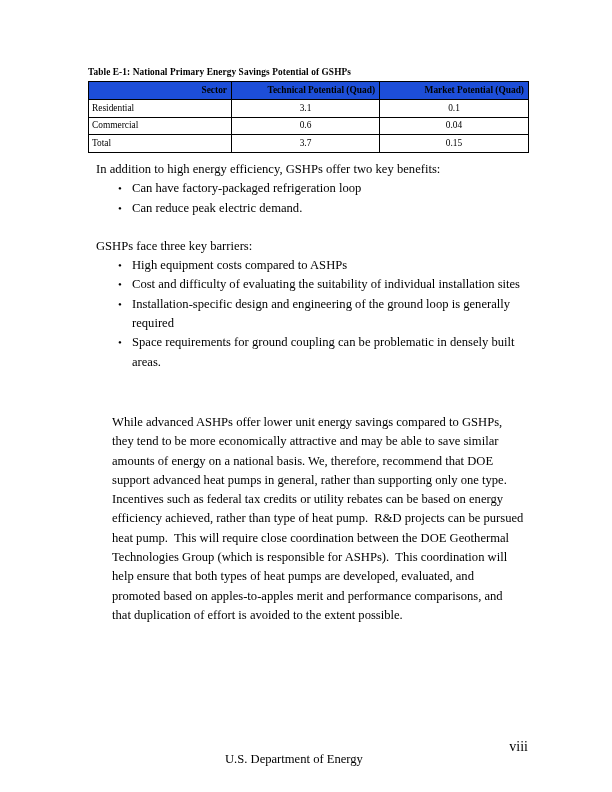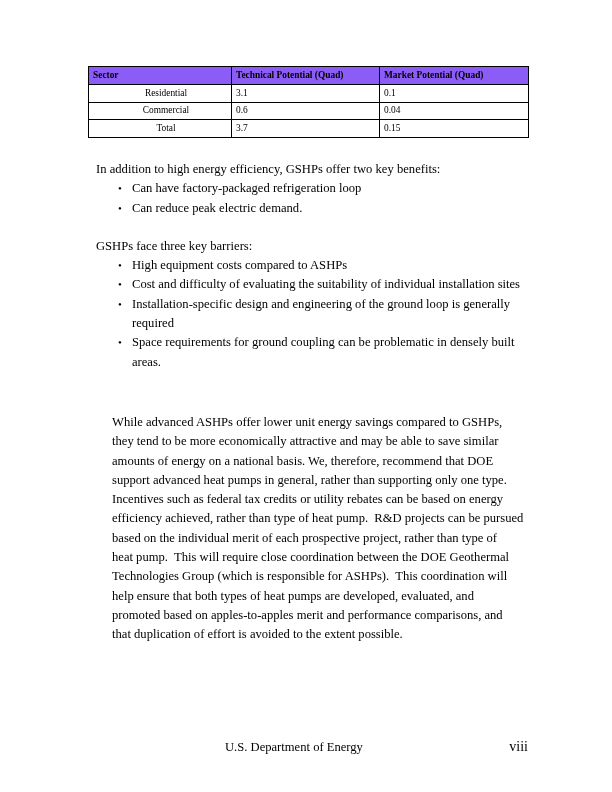--- a/index.html
+++ b/index.html
@@ -50,32 +50,32 @@
   table.data-table th,
   table.data-table td {
     border: 1px solid #000000;
     font-size: 9.4px;
     line-height: 11px;
     padding: 2.4px 4px;
     height: 12px;
   }
 
   table.data-table th {
-    background: #8b5cf6;
+    background: #1d4ed8;
     font-weight: bold;
+    text-align: right;
+  }
+
+  table.data-table td.sector-cell {
     text-align: left;
-  }
-
-  table.data-table td.sector-cell {
+    padding-left: 3px;
+  }
+
+  table.data-table td.num-cell {
     text-align: center;
-    padding-left: 16px;
-  }
-
-  table.data-table td.num-cell {
-    text-align: left;
   }
 
   col.c1 { width: 143px; }
   col.c2 { width: 148px; }
   col.c3 { width: 149px; }
 
   
   .body-area {
     position: absolute;
     left: 96px;
@@ -132,40 +132,41 @@
   .footer {
     position: absolute;
     left: 88px;
     top: 738px;
     width: 440px;
     height: 20px;
   }
   .footer-title {
     position: absolute;
     left: 137px;
-    top: 0;
+    top: 12px;
     font-size: 12.6px;
     line-height: 18px;
     white-space: nowrap;
   }
   .footer-pageno {
     position: absolute;
     right: 0px;
     top: 0;
     font-size: 14px;
     line-height: 18px;
     text-align: right;
   }
 </style>
 </head>
 <body>
 
 <div class="page">
 
   <div class="table-block">
+    <div class="table-caption">Table E-1:  National Primary Energy Savings Potential of GSHPs</div>
 
     <table class="data-table">
       <colgroup>
         <col class="c1">
           <col class="c2">
           <col class="c3">
       </colgroup>
       <thead>
         <tr>
           <th>Sector</th>
@@ -233,21 +234,20 @@
 
     <div class="spacer-md"></div>
 
     <div class="para-block">
       <span class="ln">While advanced ASHPs offer lower unit energy savings compared to GSHPs,</span>
       <span class="ln">they tend to be more economically attractive and may be able to save similar</span>
       <span class="ln">amounts of energy on a national basis. We, therefore, recommend that DOE</span>
       <span class="ln">support advanced heat pumps in general, rather than supporting only one type.</span>
       <span class="ln">Incentives such as federal tax credits or utility rebates can be based on energy</span>
       <span class="ln">efficiency achieved, rather than type of heat pump.  R&amp;D projects can be pursued</span>
-      <span class="ln">based on the individual merit of each prospective project, rather than type of</span>
       <span class="ln">heat pump.  This will require close coordination between the DOE Geothermal</span>
       <span class="ln">Technologies Group (which is responsible for ASHPs).  This coordination will</span>
       <span class="ln">help ensure that both types of heat pumps are developed, evaluated, and</span>
       <span class="ln">promoted based on apples-to-apples merit and performance comparisons, and</span>
       <span class="ln">that duplication of effort is avoided to the extent possible.</span>
     </div>
 
   </div>
 
   <div class="footer">

